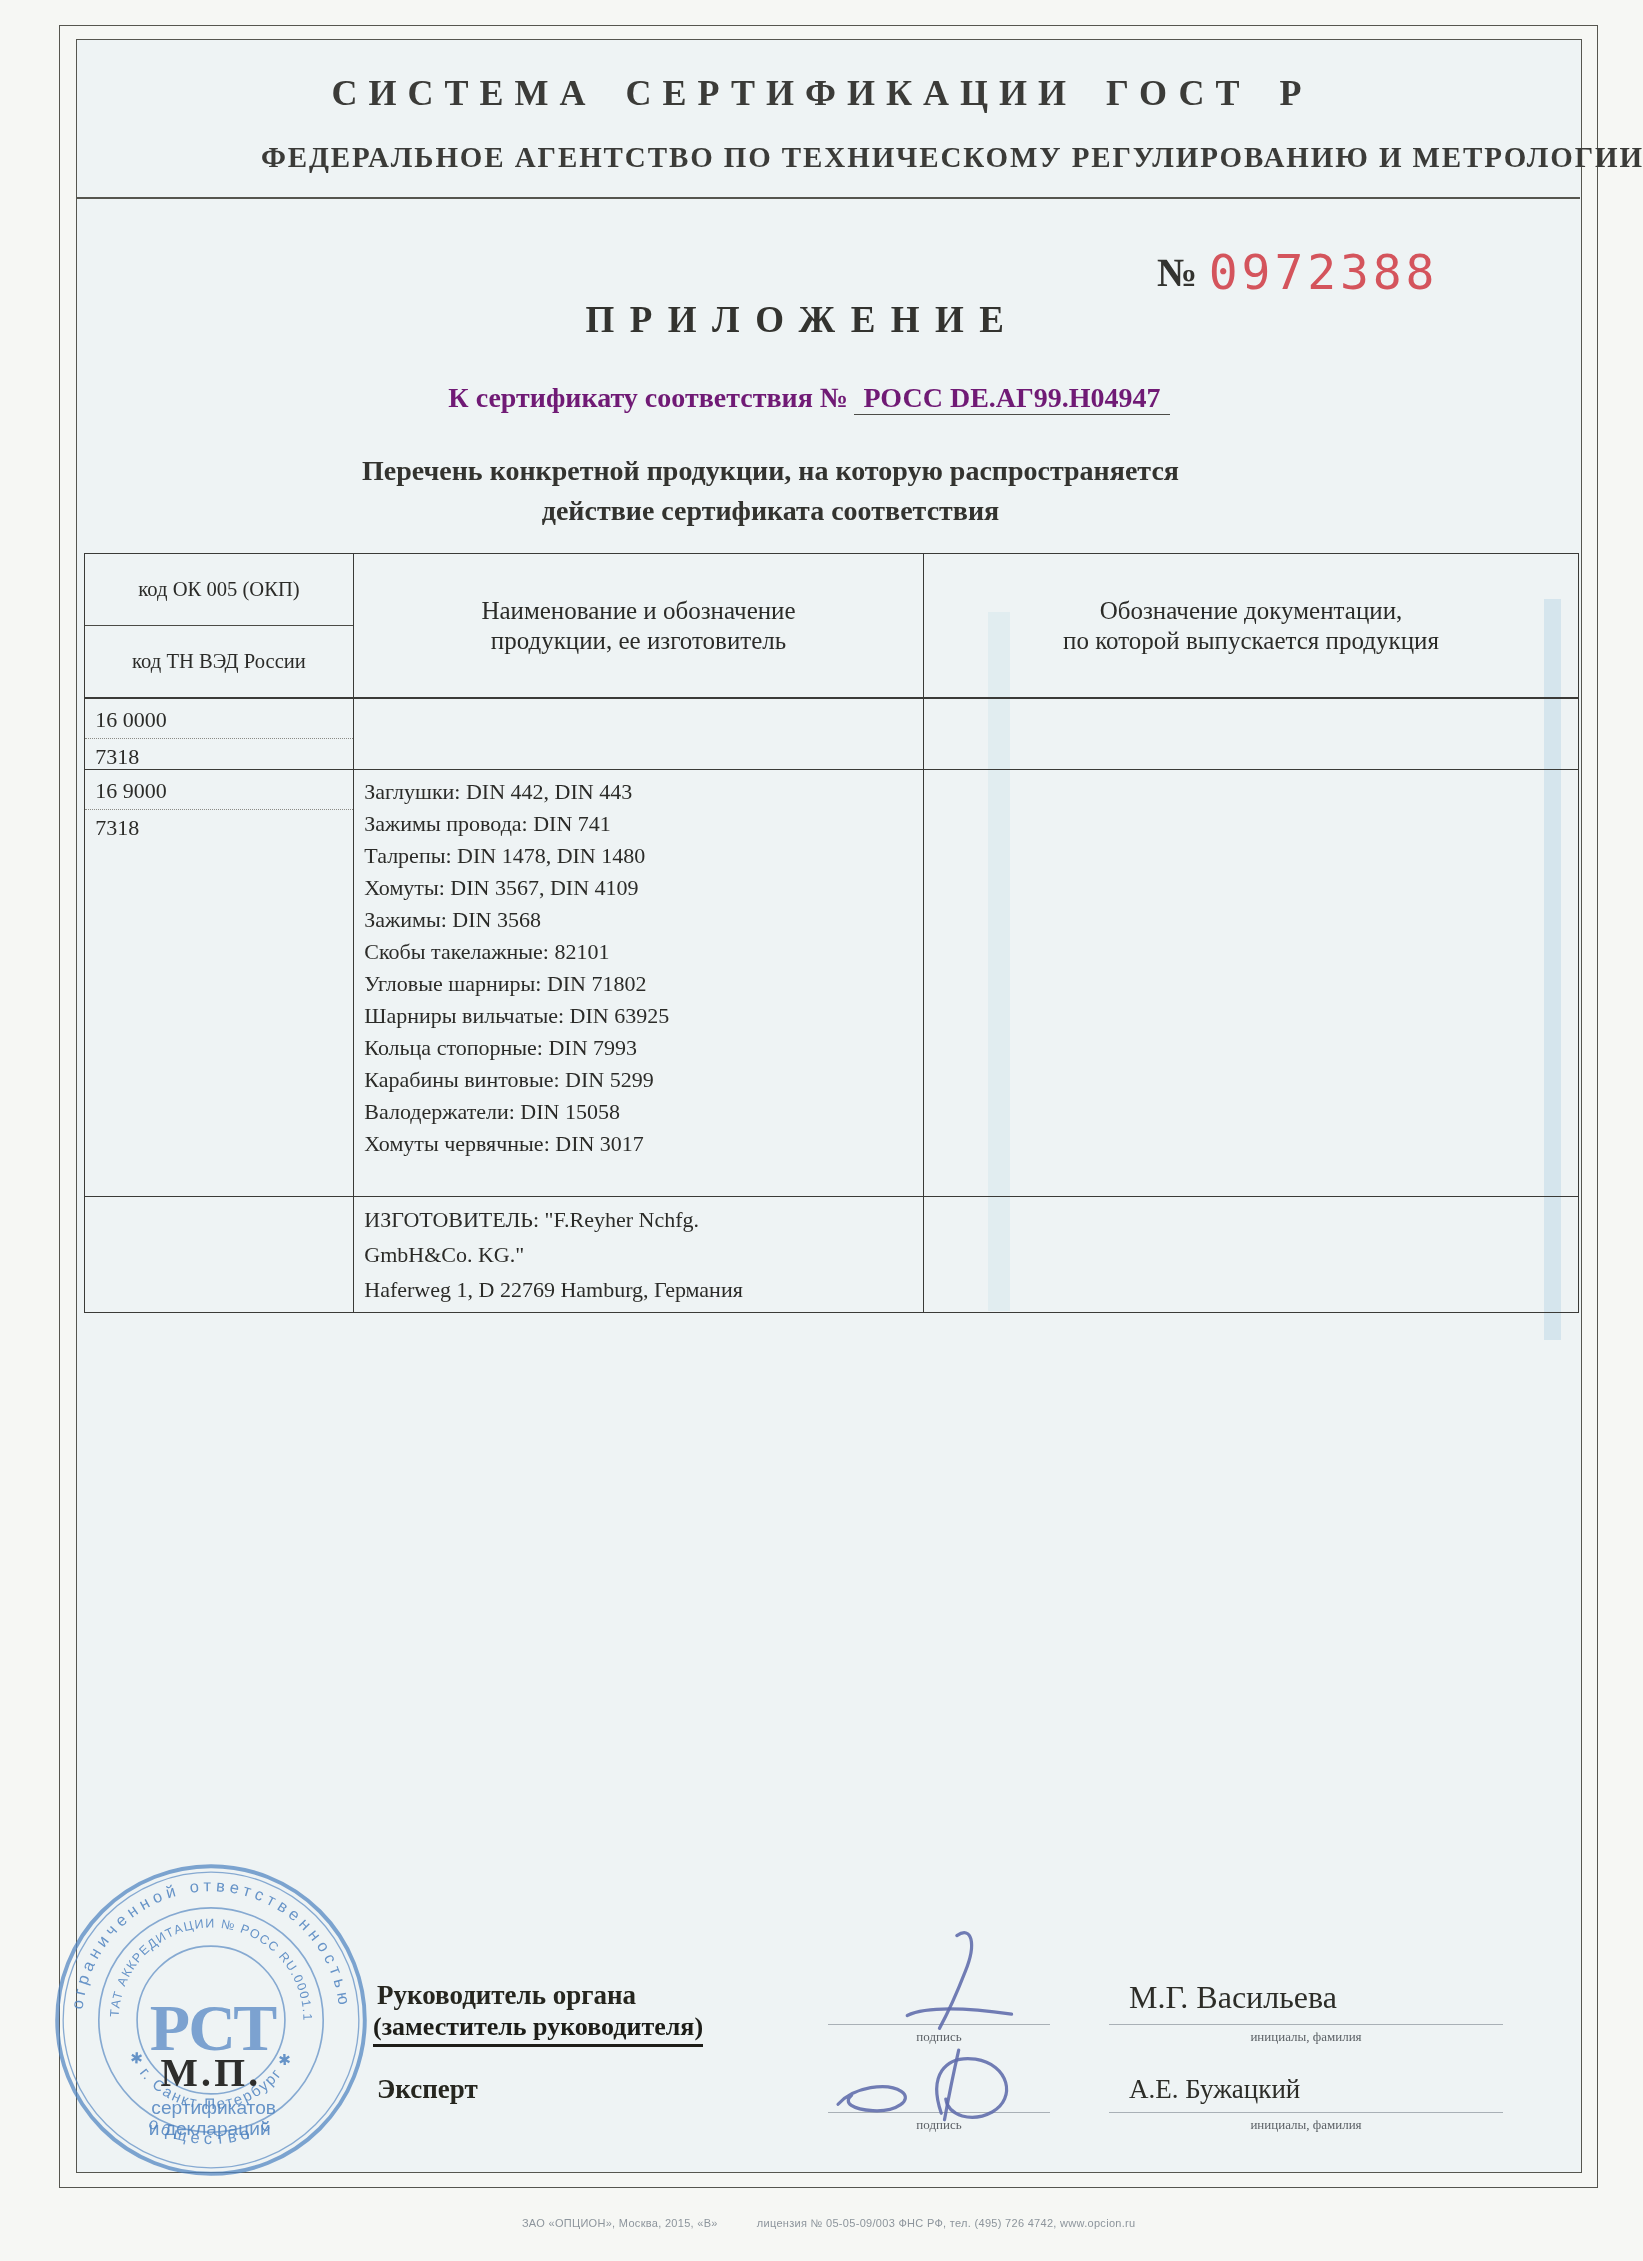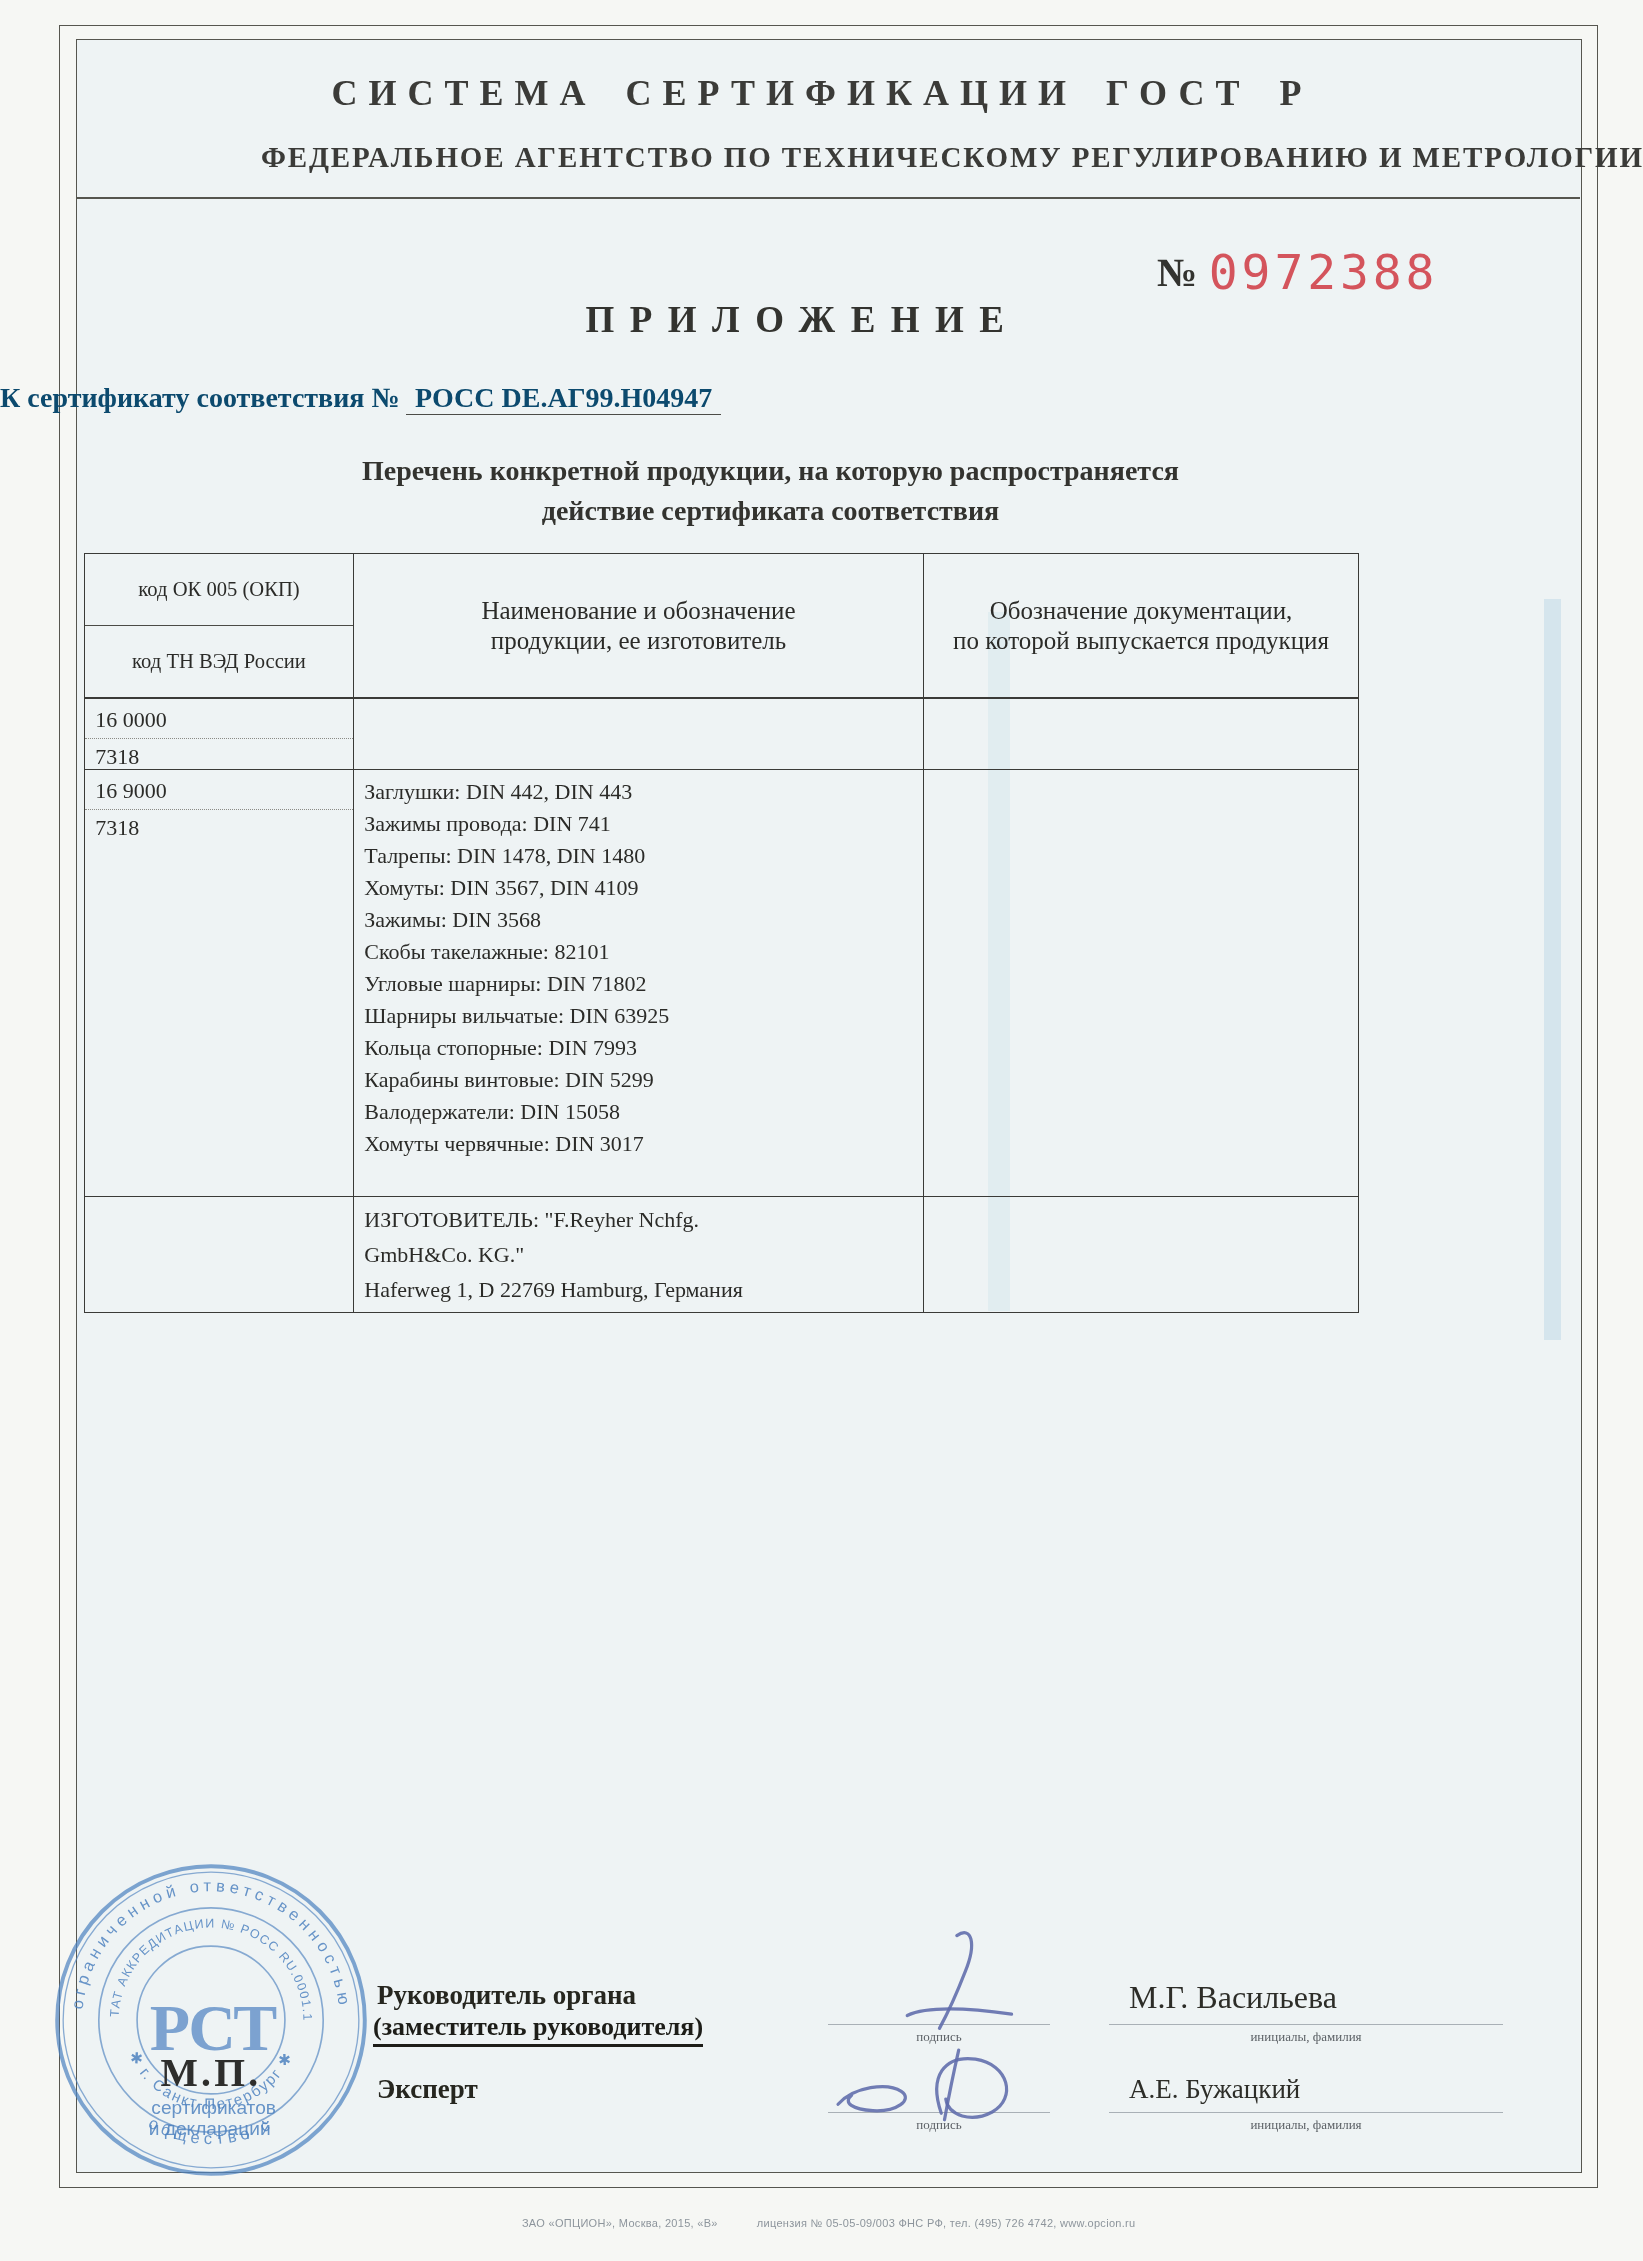--- a/index.html
+++ b/index.html
@@ -33,28 +33,28 @@
   .blank-no .nsign { font-size:40px; font-weight:700; color:#33332f; vertical-align:middle; }
   .blank-no .digits {
     font-family:"DejaVu Sans Mono", monospace; font-size:48px; font-weight:400;
     letter-spacing:3.9px; color:#d4545c; vertical-align:middle; margin-left:11.6px;
   }
 
   .app-title {
     left:0; right:39px; top:298px; text-align:center;
     font-size:37px; font-weight:700; letter-spacing:15.5px; color:#33332f;
   }
-  .cert-line { left:0; right:26px; top:382px; text-align:left; font-size:28px; font-weight:600; color:#0c4a6e; }
+  .cert-line { left:0; right:26px; top:382px; text-align:center; font-size:28px; font-weight:600; color:#701a75; }
   .cert-line .cert-num { border-bottom:1.9px solid #4c4c47; padding:0 9px 1.3px 9px; margin-left:6.4px; }
 
   .purpose1 { left:0; right:103px; top:455px; text-align:center; font-size:28px; font-weight:700; color:#33332f; }
   .purpose2 { left:0; right:103px; top:495px; text-align:center; font-size:28px; font-weight:700; color:#33332f; }
 
   .ptable {
-    left:84px; top:553px; width:1275px; box-sizing:border-box;
+    left:84px; top:553px; width:1495px; box-sizing:border-box;
     border:1.9px solid #3a3a37;
     display:grid;
     grid-template-columns:269px 570px 1fr;
     grid-template-rows:145px 71px 427px 115px;
     background:transparent;
     font-size:22px; color:#2b2b28;
   }
   .cell { box-sizing:border-box; }
   .br { border-right:1.3px solid #3a3a37; }
   .bb-thick { border-bottom:2.6px solid #3a3a37; }

